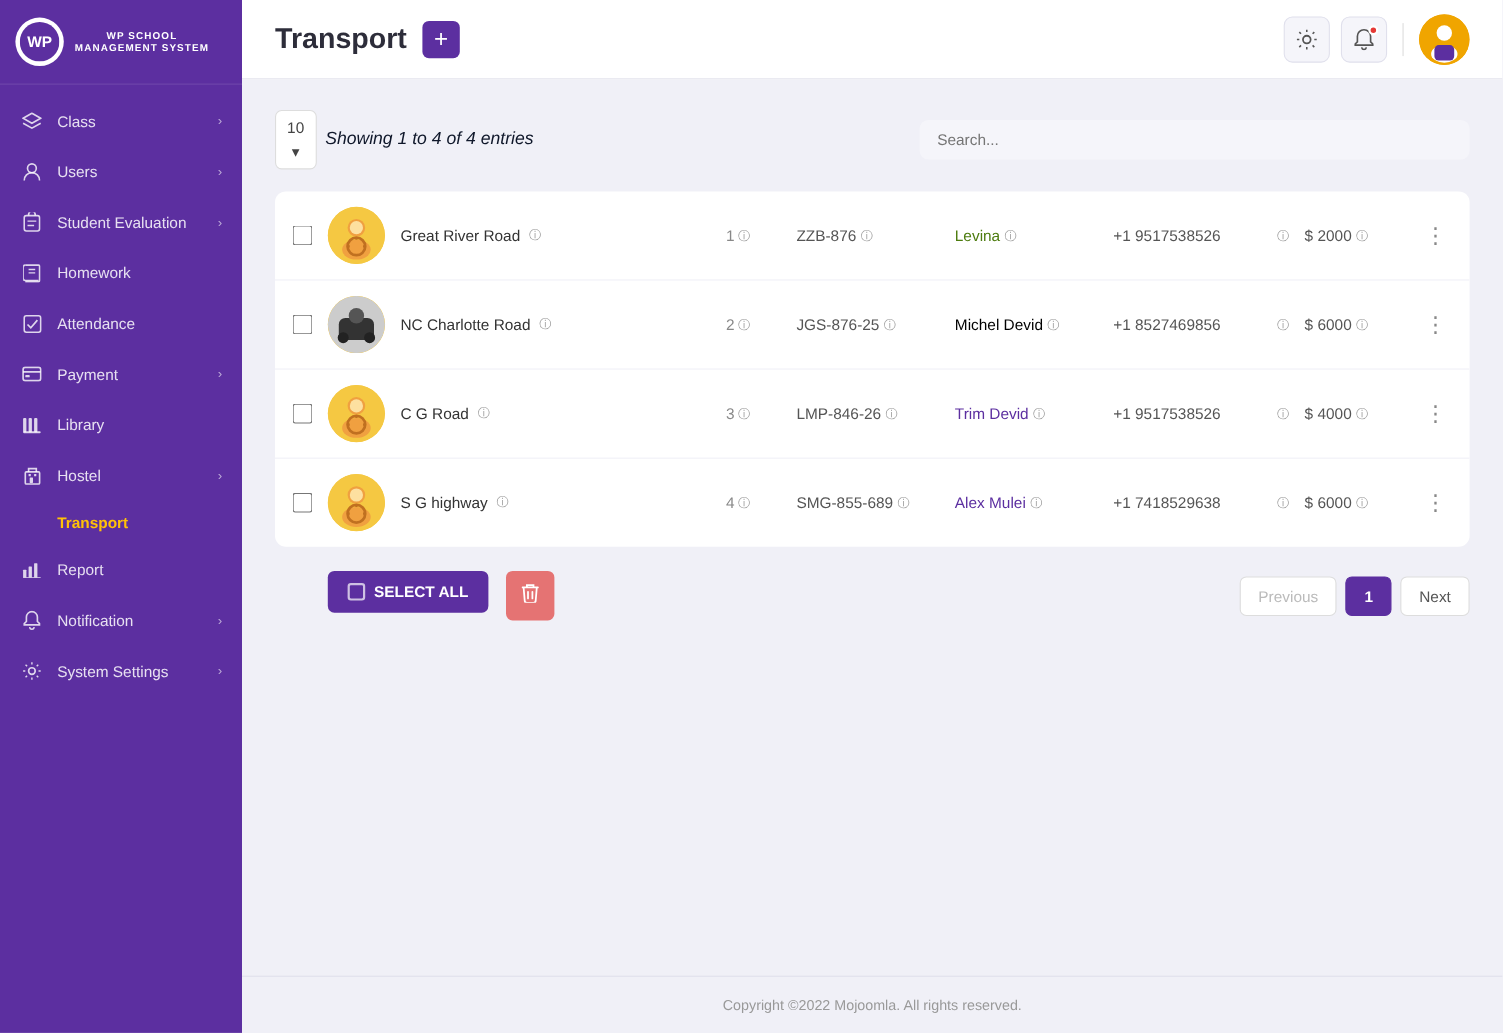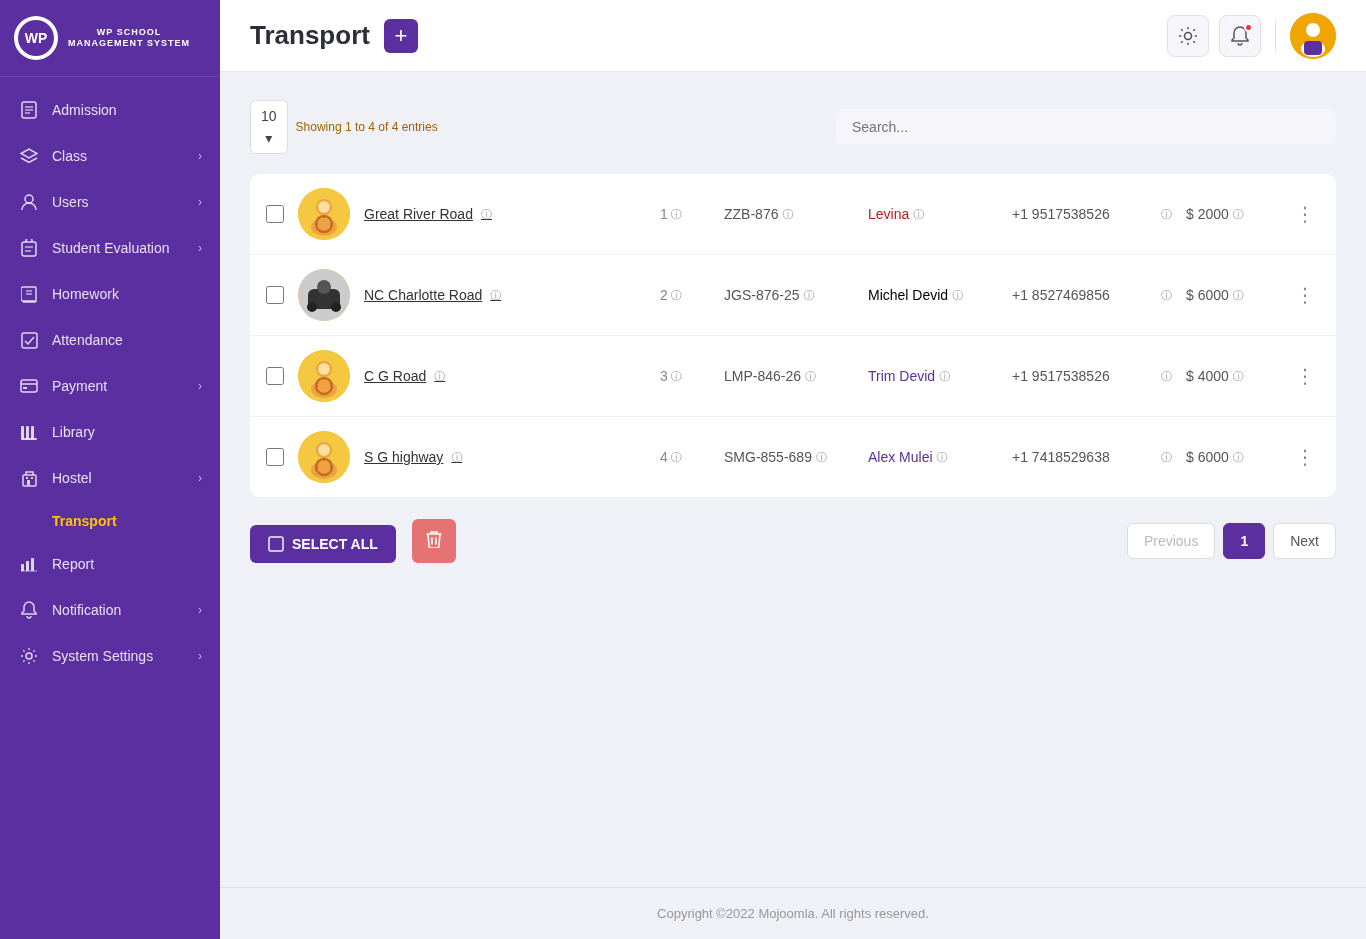--- a/index.html
+++ b/index.html
@@ -34,31 +34,31 @@
     .icon-btn { width: 42px; height: 42px; background: #f5f5fa; border: 1px solid #e0e0ec; border-radius: 8px; display: flex; align-items: center; justify-content: center; cursor: pointer; position: relative; }
     .notif-dot { position: absolute; top: 7px; right: 7px; width: 9px; height: 9px; background: #e53935; border-radius: 50%; border: 2px solid #fff; }
     .avatar-btn { width: 46px; height: 46px; background: #f0a500; border-radius: 50%; overflow: hidden; display: flex; align-items: center; justify-content: center; cursor: pointer; }
     .divider-v { width: 1px; height: 30px; background: #ddd; margin: 0 4px; }
 
     
     .content { padding: 28px 30px; flex: 1; }
     .toolbar { display: flex; align-items: center; justify-content: space-between; margin-bottom: 20px; }
     .entries-selector { display: flex; align-items: center; gap: 8px; }
     .select-box { background: #fff; border: 1px solid #ddd; border-radius: 6px; padding: 7px 10px; font-size: 14px; cursor: pointer; display: flex; align-items: center; gap: 6px; color: #444; flex-direction: column; }
-    .entries-text { font-size: 12px; color: #a16207; }
+    .entries-text { font-size: 16px; color: #0f172a; font-style: italic; }
     .search-box { flex: 1; max-width: 500px; }
     .search-input { width: 100%; border: none; background: #f5f5fa; border-radius: 8px; padding: 10px 16px; font-size: 14px; color: #888; outline: none; }
 
     
     .data-table { width: 100%; background: #fff; border-radius: 10px; overflow: hidden; }
     .table-row { display: flex; align-items: center; padding: 14px 16px; border-bottom: 1px solid #f0f0f7; gap: 14px; }
     .table-row:last-child { border-bottom: none; }
     .row-check { width: 18px; height: 18px; border: 2px solid #bbb; border-radius: 3px; flex-shrink: 0; cursor: pointer; }
     .row-avatar { width: 52px; height: 52px; border-radius: 50%; overflow: hidden; flex-shrink: 0; background: #f5c842; display: flex; align-items: center; justify-content: center; }
-    .row-road { flex: 1.4; font-size: 14px; color: #333; display: flex; align-items: center; gap: 4px; text-decoration: underline; }
+    .row-road { flex: 1.4; font-size: 14px; color: #333; display: flex; align-items: flex-start; gap: 4px; }
     .row-num { width: 50px; font-size: 14px; color: #888; display: flex; align-items: center; gap: 3px; }
     .row-plate { width: 130px; font-size: 14px; color: #555; display: flex; align-items: center; gap: 4px; }
     .row-driver { width: 130px; font-size: 14px; color: #5c2fa0; display: flex; align-items: center; gap: 4px; }
     .row-phone { width: 160px; font-size: 14px; color: #555; display: flex; align-items: center; gap: 4px; justify-content: space-between; }
     .row-fee { width: 90px; font-size: 14px; color: #555; display: flex; align-items: center; gap: 4px; }
     .row-actions { width: 30px; display: flex; align-items: center; justify-content: center; cursor: pointer; color: #888; font-size: 20px; }
     .info-icon { font-size: 11px; color: #999; cursor: pointer; }
 
     
     .bottom-bar { display: flex; align-items: center; justify-content: space-between; margin-top: 22px; }
@@ -88,31 +88,20 @@
       </div>
       <div class="logo-text">
         <span>WP SCHOOL</span>
         <span>MANAGEMENT SYSTEM</span>
       </div>
     </div>
 
     <nav class="sidebar-nav">
 
 
-      <div class="nav-item">
-        <span class="nav-icon">
-          <svg width="16" height="18" viewBox="0 0 16 18" fill="none">
-              <rect x="1" y="1" width="14" height="16" rx="2" stroke="rgba(255,255,255,0.8)" stroke-width="1.5" fill="none"></rect>
-              <line x1="4" y1="6" x2="12" y2="6" stroke="rgba(255,255,255,0.8)" stroke-width="1.2"></line>
-              <line x1="4" y1="9" x2="12" y2="9" stroke="rgba(255,255,255,0.8)" stroke-width="1.2"></line>
-              <line x1="4" y1="12" x2="9" y2="12" stroke="rgba(255,255,255,0.8)" stroke-width="1.2"></line>
-            </svg>
-        </span>
-        <span>Admission</span>
-      </div>
 
       <div class="nav-item">
         <span class="nav-icon">
           <svg width="18" height="16" viewBox="0 0 18 16" fill="none">
               <path d="M1 5.5L9 1L17 5.5L9 10L1 5.5Z" stroke="rgba(255,255,255,0.8)" stroke-width="1.5" fill="none"></path>
               <path d="M1 10L9 14.5L17 10" stroke="rgba(255,255,255,0.8)" stroke-width="1.5" fill="none"></path>
             </svg>
         </span>
         <span>Class</span>
         <span class="nav-arrow">›</span>
@@ -315,21 +304,21 @@
     </div>
     <div class="row-num">
       <span>1</span>
       <span class="info-icon">ⓘ</span>
     </div>
     <div class="row-plate">
       <span>ZZB-876</span>
       <span class="info-icon">ⓘ</span>
     </div>
     <div class="row-driver">
-      <span style="color:#b91c1c;">Levina</span>
+      <span style="color:#4d7c0f;">Levina</span>
       <span class="info-icon">ⓘ</span>
     </div>
     <div class="row-phone">
       <span>+1 9517538526</span>
       <span class="info-icon">ⓘ</span>
     </div>
     <div class="row-fee">
       <span>$ 2000</span>
       <span class="info-icon">ⓘ</span>
     </div>
@@ -451,21 +440,21 @@
     </div>
     <div class="row-fee">
       <span>$ 6000</span>
       <span class="info-icon">ⓘ</span>
     </div>
     <div class="row-actions">⋮</div>
   </div>
         </div>
 
       <div class="bottom-bar">
-        <div style="display:flex;align-items:flex-end;gap:8px;">
+        <div style="display:flex;align-items:flex-start;gap:8px;margin-left:48px;">
           <button class="select-all-btn">
             <span style="width:16px;height:16px;border:2px solid rgba(255,255,255,0.7);border-radius:3px;display:inline-block;vertical-align:middle;"></span>
             <span>SELECT ALL</span>
           </button>
           <button class="delete-btn">
             <svg width="16" height="18" viewBox="0 0 16 18" fill="none">
                 <path d="M1 4h14M5 4V2h6v2M6 8v6M10 8v6M2 4l1 12a2 2 0 002 2h6a2 2 0 002-2l1-12" stroke="#fff" stroke-width="1.6" stroke-linecap="round"></path>
               </svg>
           </button>
         </div>

